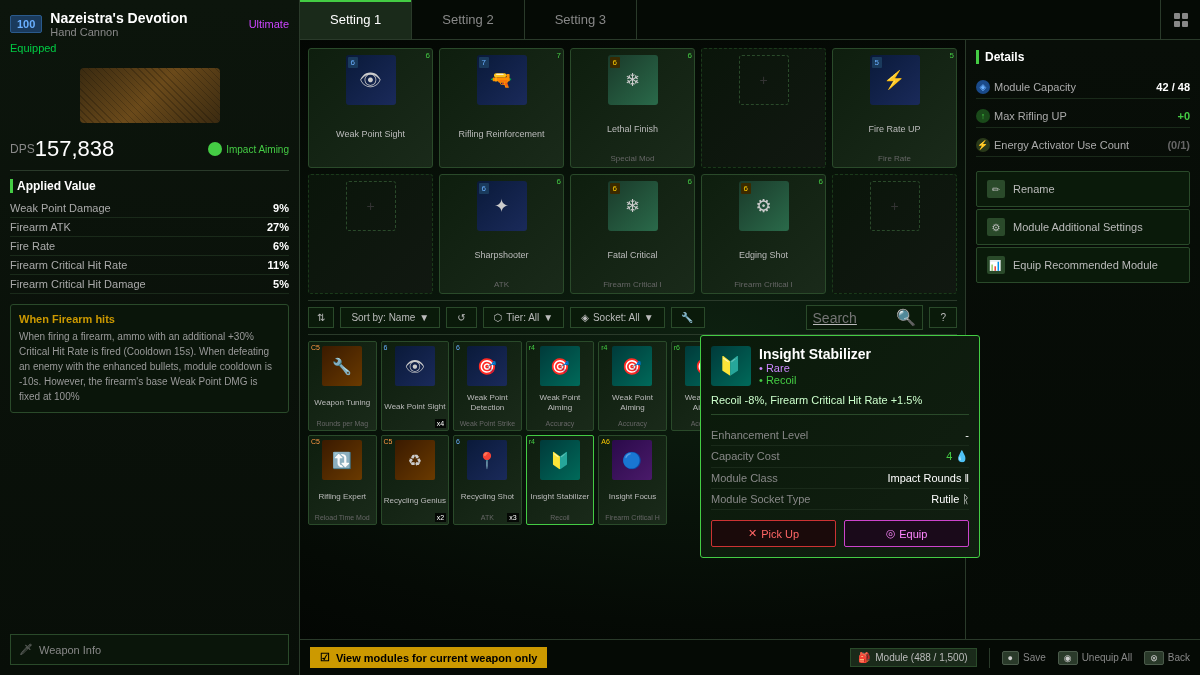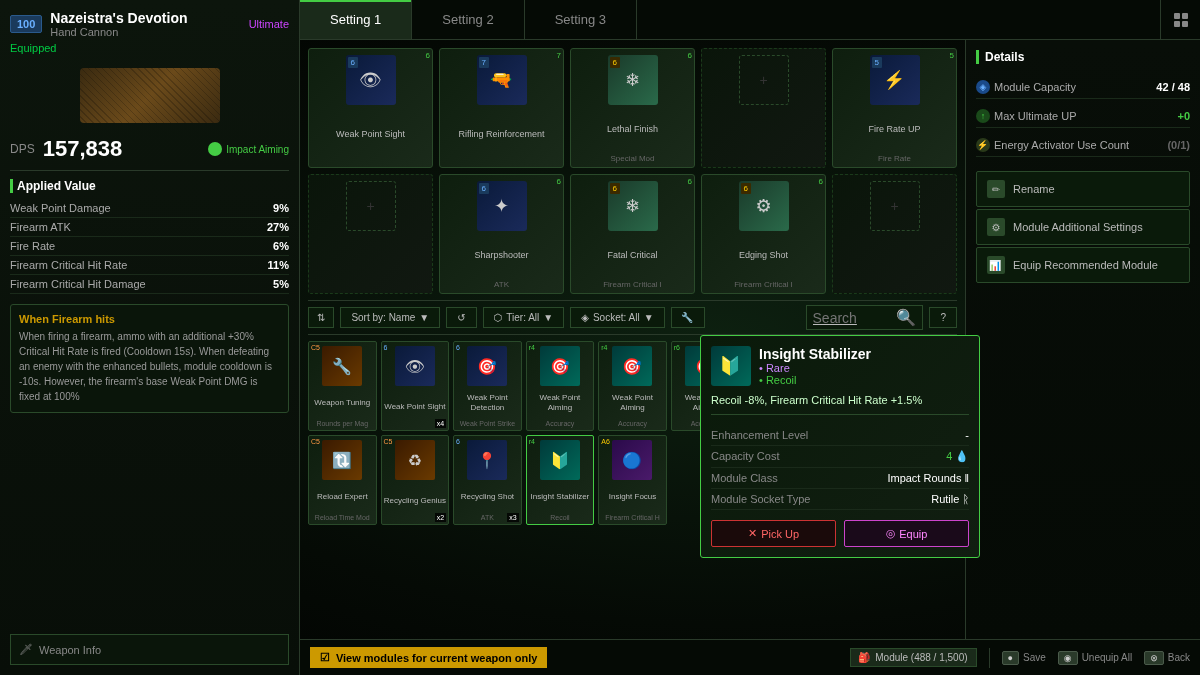--- a/index.html
+++ b/index.html
@@ -100,35 +100,34 @@
     .weapon-image-placeholder::after {
       content: '';
       position: absolute;
       inset: 0;
       background: repeating-linear-gradient(45deg, transparent, transparent 4px, rgba(0,0,0,0.2) 4px, rgba(0,0,0,0.2) 5px);
     }
 
     .dps-row {
       display: flex;
       align-items: center;
-      gap: 8px;
       margin-bottom: 8px;
       padding-bottom: 8px;
       border-bottom: 1px solid #2a3a2a;
     }
 
     .dps-label {
       color: #888;
       font-size: 12px;
     }
 
     .dps-value {
       color: #fff;
       font-size: 22px;
-      font-weight: bold;
+      font-weight: normal;
     }
 
     .impact-rounds {
       margin-left: auto;
       color: #44cc44;
       font-size: 10px;
       display: flex;
       align-items: center;
       gap: 4px;
     }
@@ -990,21 +989,21 @@
           <div class="module-list-card">
             <div class="mod-tier" style="color: #6ab0ff;">6</div>
             <div class="mod-icon blue">🔫</div>
             <div class="mod-overlay-count">x2</div>
             <div class="mod-name">Rifling Reinforcement</div>
             <div class="mod-type"></div>
           </div>
           <div class="module-list-card">
             <div class="mod-tier" style="color: #ff9944;">C5</div>
             <div class="mod-icon orange">🔃</div>
-            <div class="mod-name">Reload Expert</div>
+            <div class="mod-name">Rifling Expert</div>
             <div class="mod-type">Reload Time Mod</div>
           </div>
           <div class="module-list-card">
             <div class="mod-tier" style="color: #ff9944;">C5</div>
             <div class="mod-icon orange">♻</div>
             <div class="mod-overlay-count">x2</div>
             <div class="mod-name">Recycling Genius</div>
             <div class="mod-type"></div>
           </div>
           <div class="module-list-card">
@@ -1033,21 +1032,21 @@
       <div class="details-panel">
         <div class="details-title">Details</div>
 
         <div class="detail-stat-row">
           <span class="detail-stat-icon blue">◈</span>
           <span class="detail-stat-label">Module Capacity</span>
           <span class="detail-stat-value">42 / 48</span>
         </div>
         <div class="detail-stat-row">
           <span class="detail-stat-icon green">↑</span>
-          <span class="detail-stat-label">Max Ultimate UP</span>
+          <span class="detail-stat-label">Max Rifling UP</span>
           <span class="detail-stat-value plus">+0</span>
         </div>
         <div class="detail-stat-row">
           <span class="detail-stat-icon" style="background: #2a3a1a; color: #88cc44; font-size: 9px;">⚡</span>
           <span class="detail-stat-label">Energy Activator Use Count</span>
           <span class="detail-stat-value muted">(0/1)</span>
         </div>
 
         <div style="margin-top: 8px;">
           <div class="action-btn">

